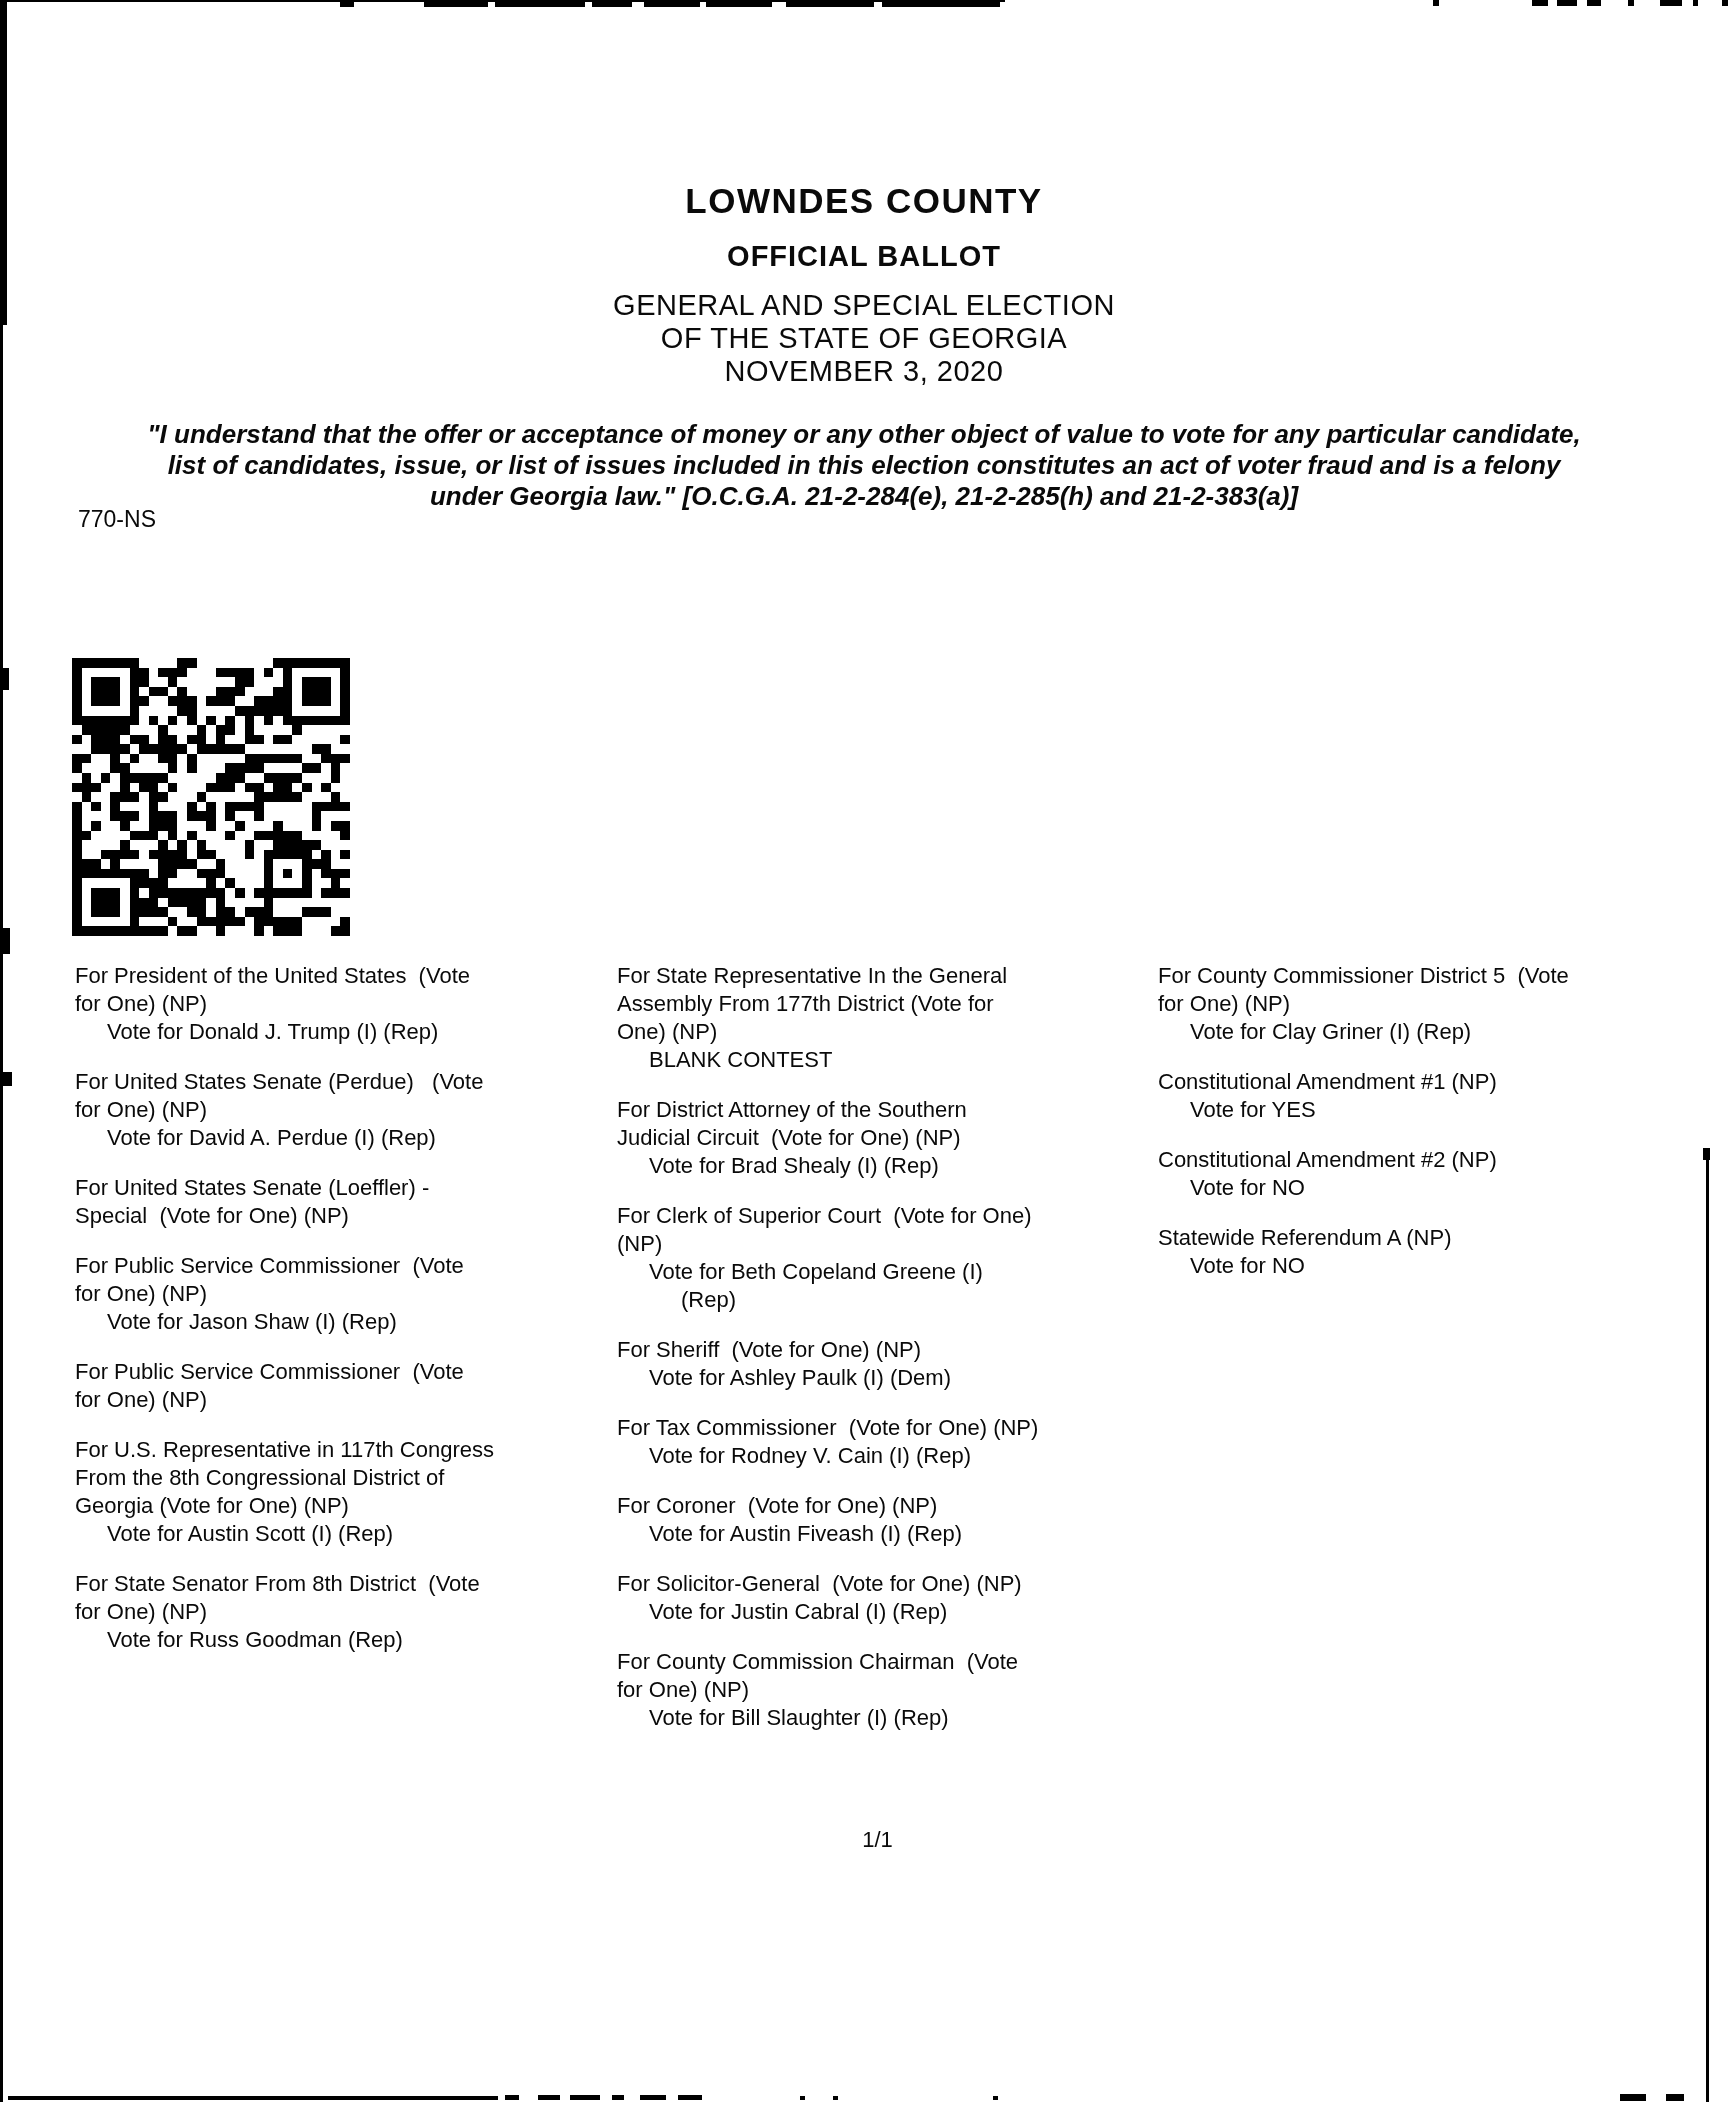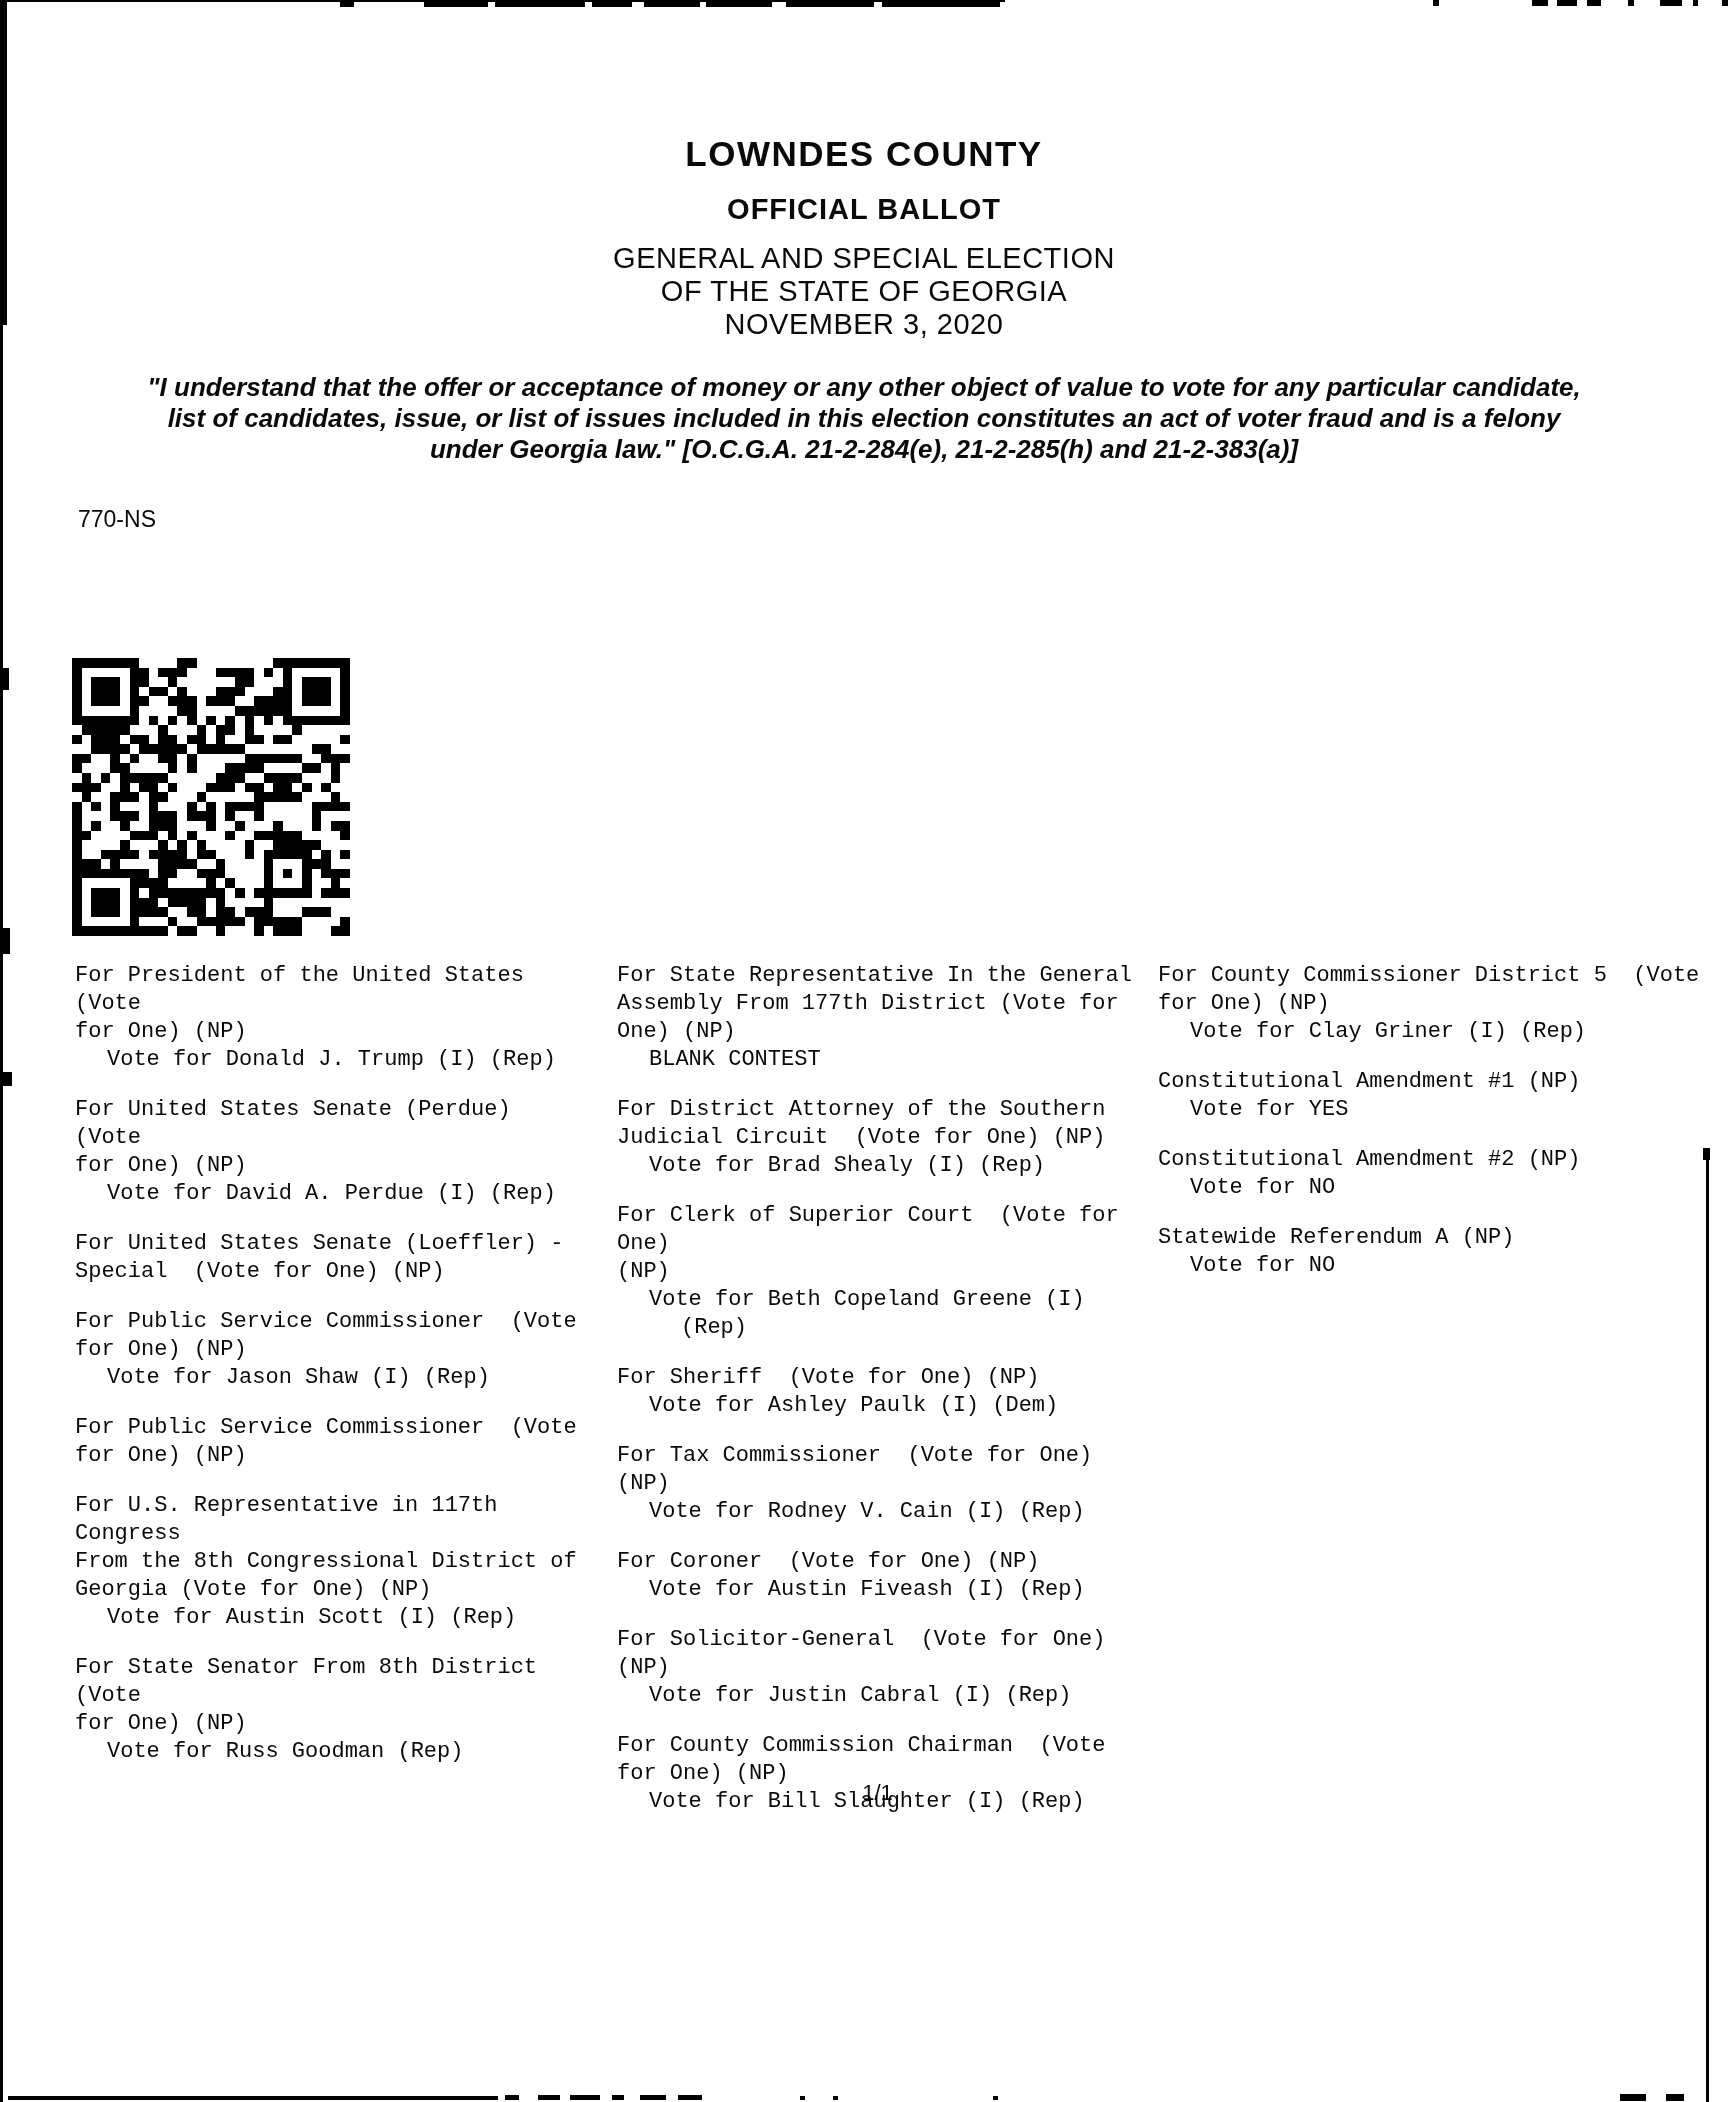--- a/index.html
+++ b/index.html
@@ -1,31 +1,31 @@
 <!DOCTYPE html>
 <html><head>
 <meta charset="utf-8">
 <style>
   html,body{margin:0;padding:0;background:#ffffff;}
   .page{
     position:relative;width:1728px;height:2102px;background:#ffffff;
     overflow:hidden;font-family:"Liberation Sans",sans-serif;color:#0a0a0a;
   }
-  .abs-center{position:absolute;left:0;right:0;text-align:center;}
+  .abs-center{position:absolute;left:0;right:0;text-align:center;margin-top:47px;}
   .county-title{top:134px;font-size:35px;font-weight:bold;letter-spacing:1.5px;}
   .ballot-title{top:193px;font-size:29px;font-weight:bold;letter-spacing:1px;}
   .election-block{top:242px;font-size:29px;font-weight:normal;line-height:33px;letter-spacing:.5px;}
   .fraud-notice{top:372px;font-size:26px;font-weight:bold;font-style:italic;line-height:31px;white-space:nowrap;}
   .style-code{position:absolute;left:78px;top:506px;font-size:23px;}
   .qr{position:absolute;left:72px;top:658px;width:278px;height:278px;}
   .col{position:absolute;top:962px;font-size:22px;line-height:28px;}
   .col-1{left:75px;width:540px;}
   .col-2{left:617px;width:540px;}
   .col-3{left:1158px;width:566px;}
-  .contest{margin-bottom:22px;font-family:Liberation Mono, monospace;}
+  .contest{margin-bottom:22px;}
   .contest-title{white-space:pre-wrap;}
   .contest-vote{white-space:pre-wrap;padding-left:64px;text-indent:-32px;}
   .page-footer{top:1780px;font-size:22px;padding-left:27px;}
   .art{position:absolute;background:#000;display:block;}
 </style>
 </head>
 <body>
 
 <div class="page">
 

